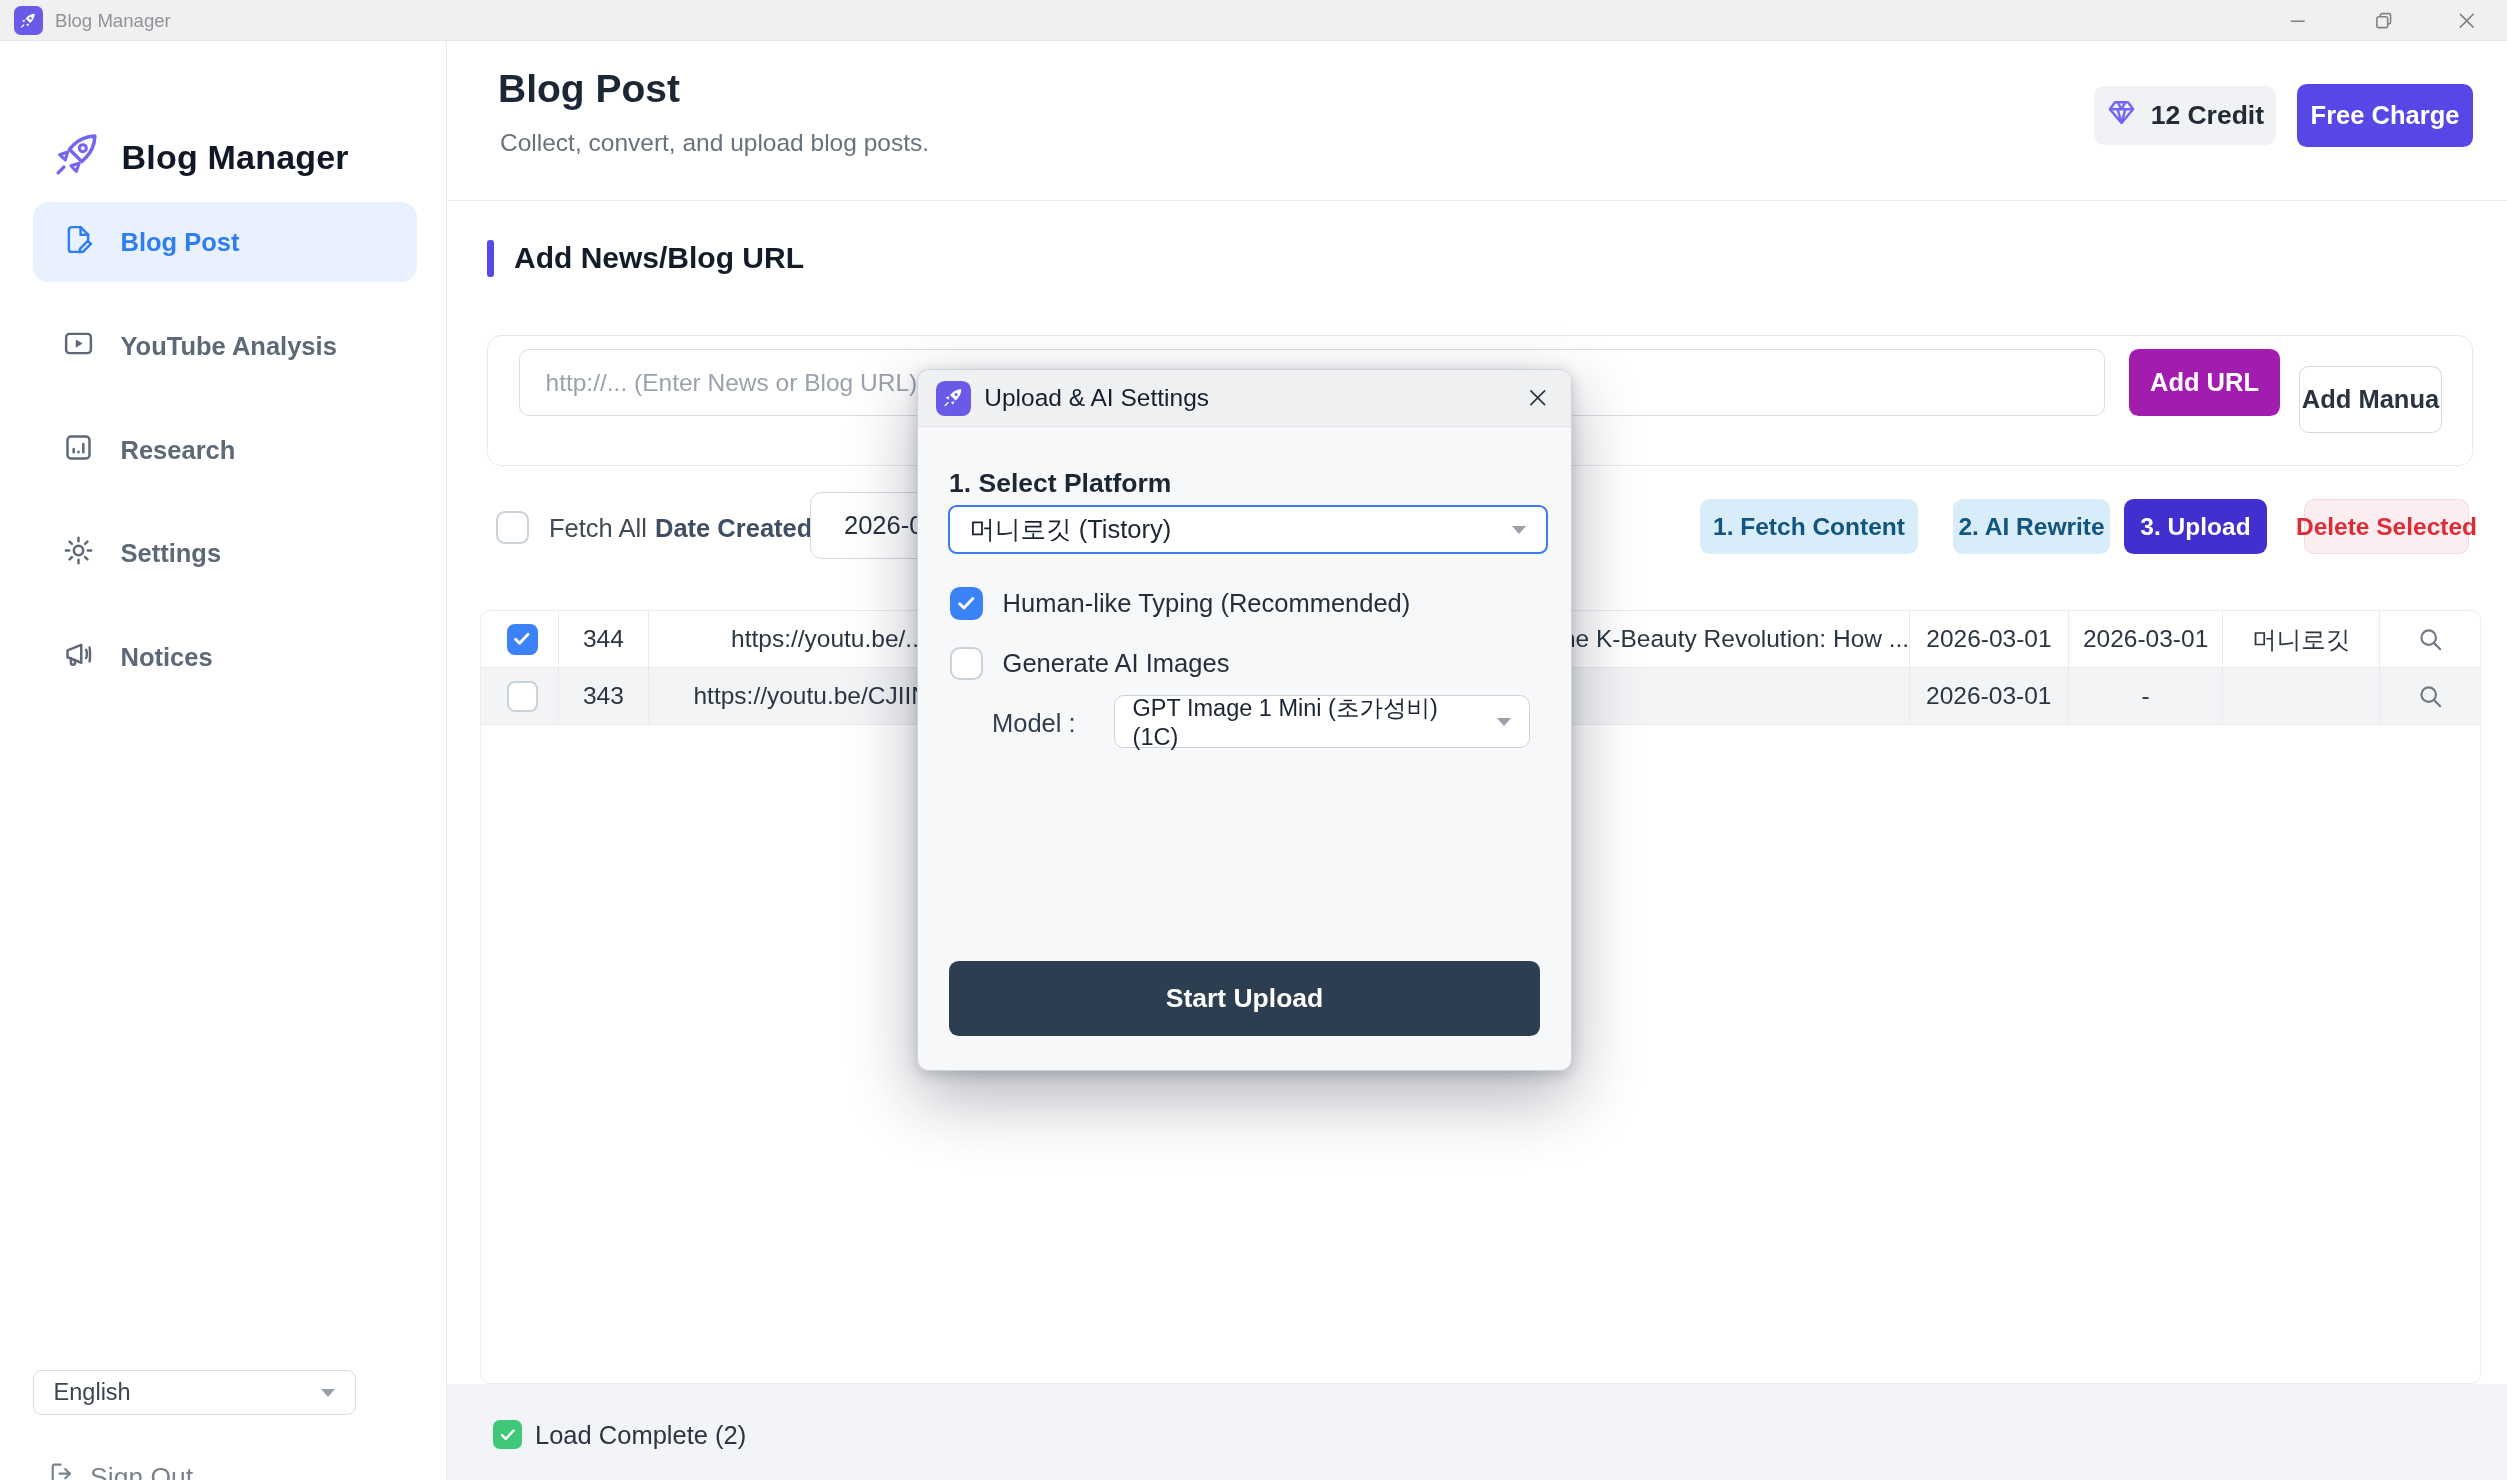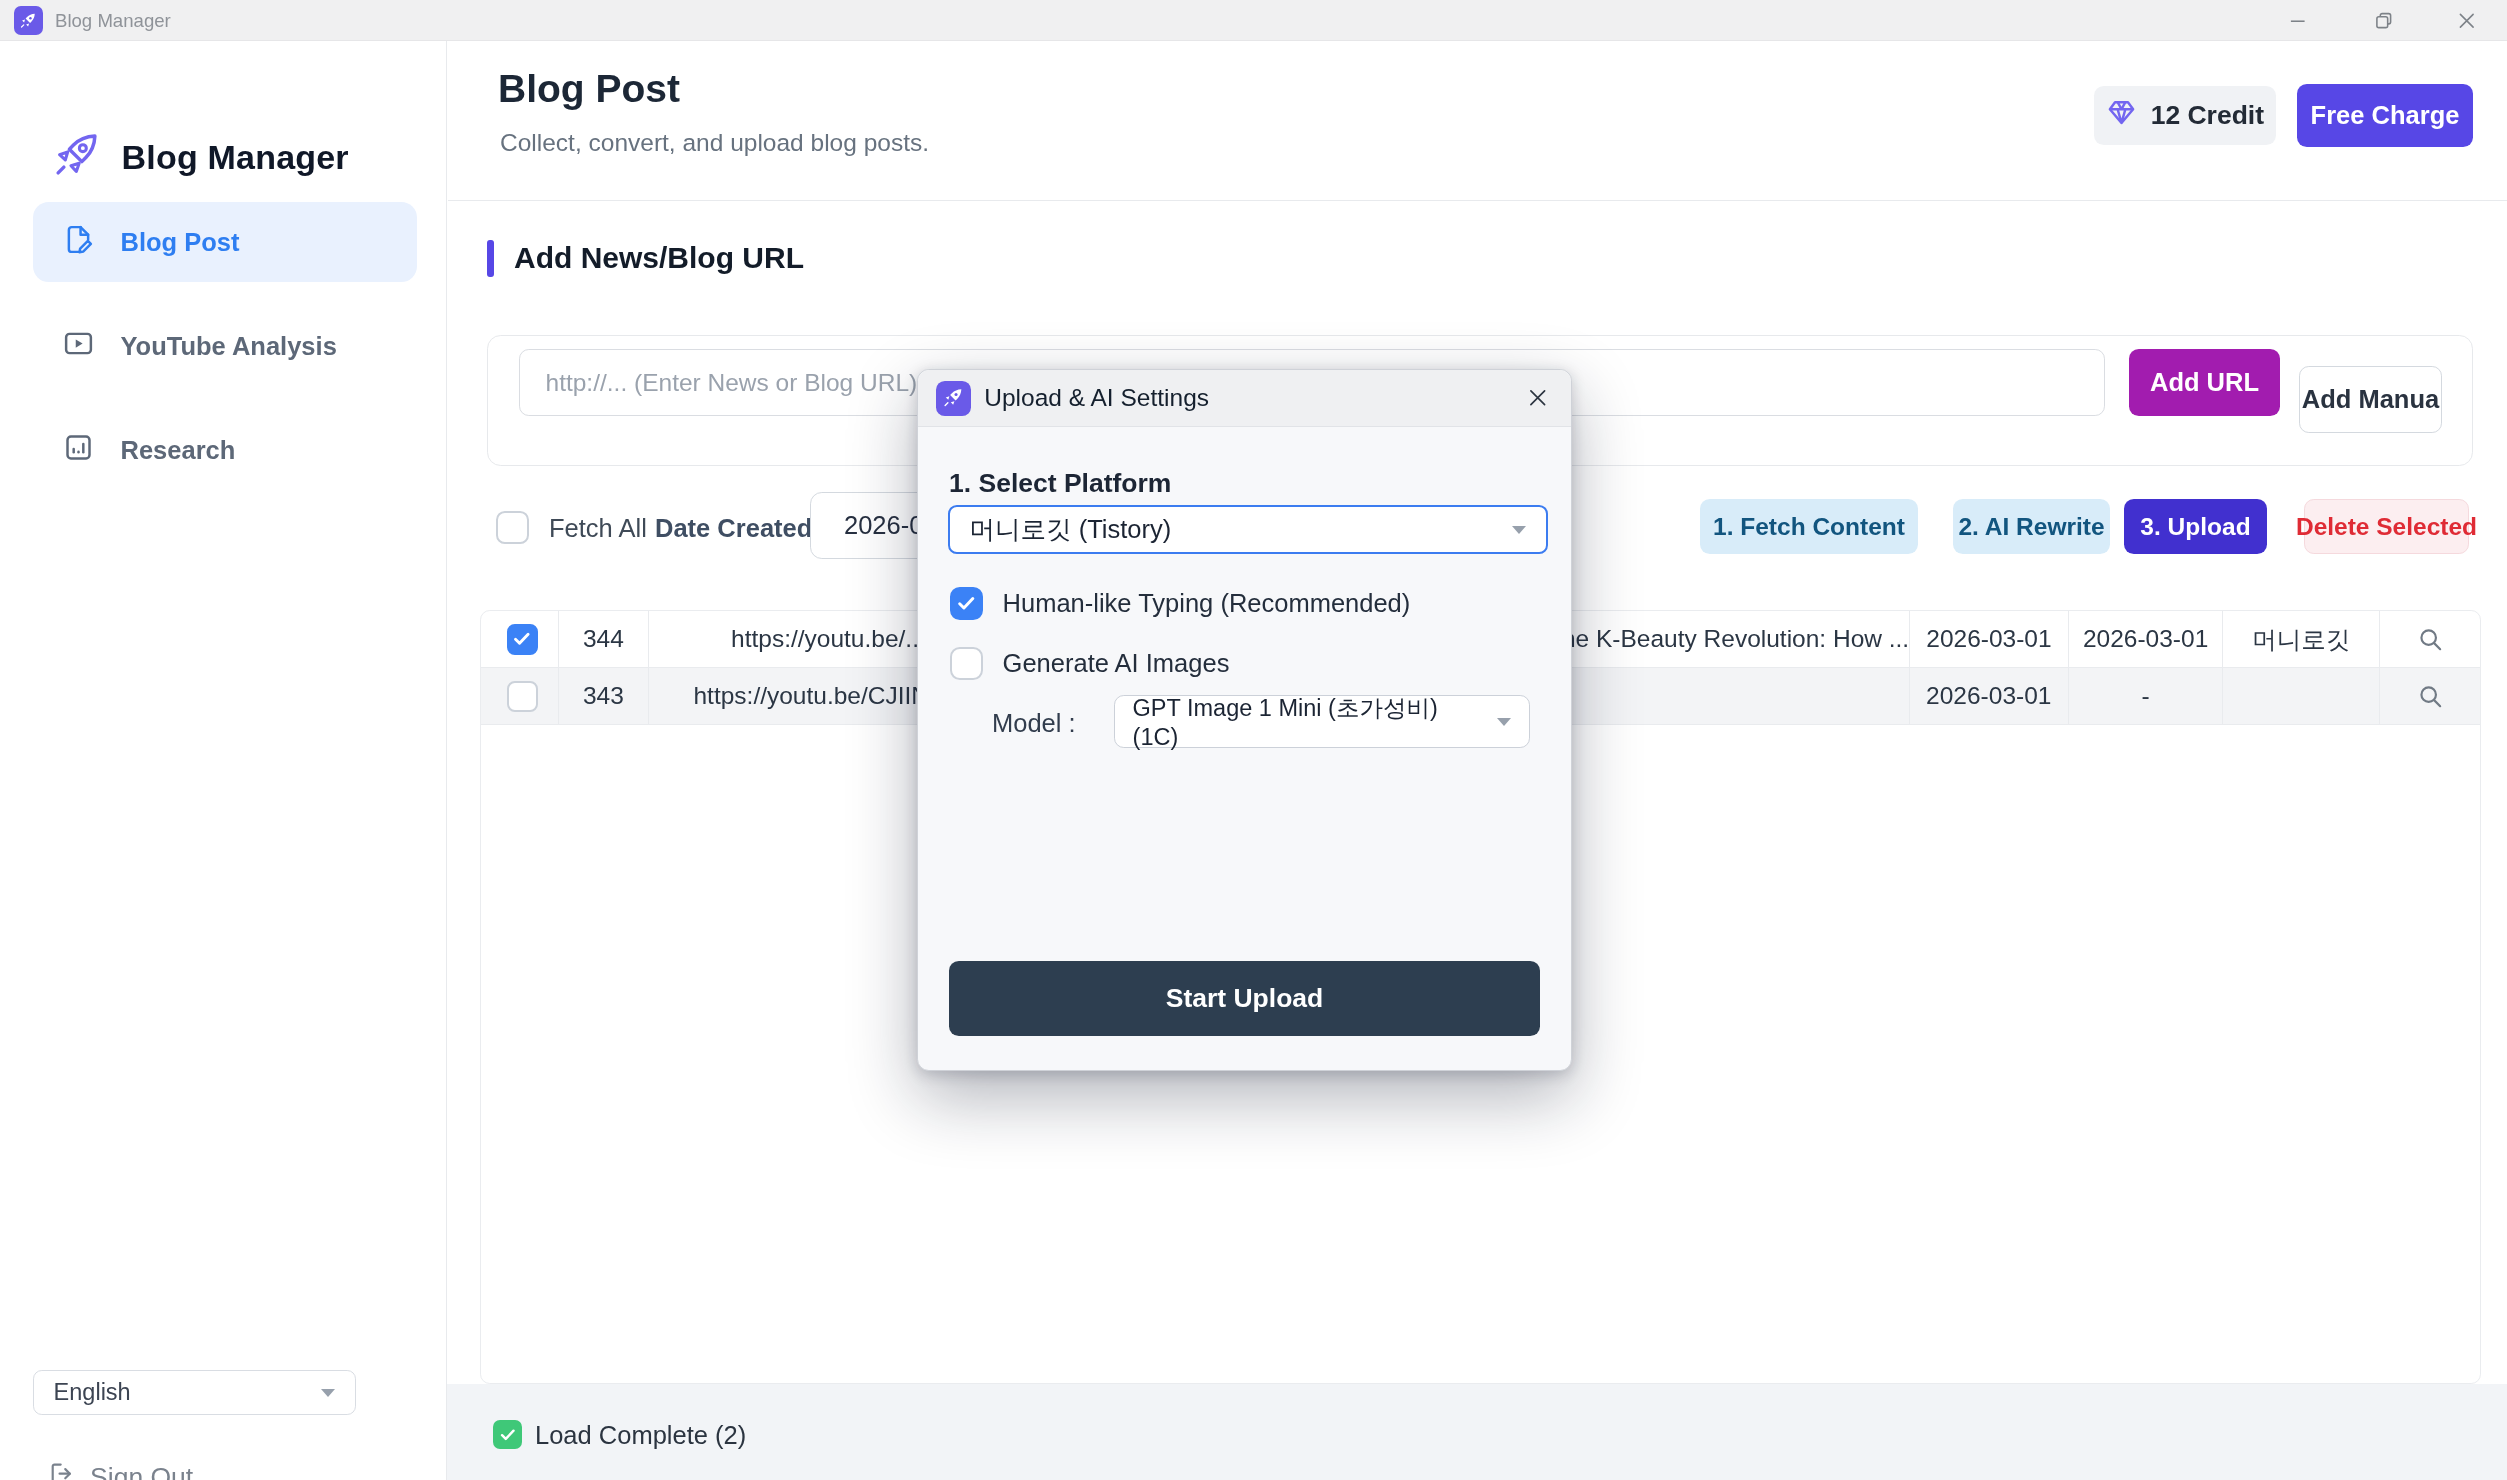--- a/index.html
+++ b/index.html
@@ -168,21 +168,40 @@
       <svg width="33" height="33" viewBox="0 0 24 24" fill="none" stroke="#5d6878" stroke-width="1.8" stroke-linecap="round">
           <rect x="4" y="4" width="16" height="16" rx="2.5"></rect>
           <path d="M8.5 15.5v-2.5"></path>
           <path d="M12 15.5v-.5"></path>
           <path d="M15.5 15.5v-6"></path>
         </svg>
     </span>
     <span>Research</span>
   </div>
 
-
+  <div class="nav-item" style="top:472px;">
+    <span>
+      <svg width="33" height="33" viewBox="0 0 24 24" fill="none" stroke="#5d6878" stroke-width="1.8" stroke-linecap="round">
+          <circle cx="12" cy="12" r="3.4"></circle>
+          <path d="M12 2.8v2.4M12 18.8v2.4M2.8 12h2.4M18.8 12h2.4M5.5 5.5l1.7 1.7M16.8 16.8l1.7 1.7M18.5 5.5l-1.7 1.7M7.2 16.8l-1.7 1.7"></path>
+        </svg>
+    </span>
+    <span>Settings</span>
+  </div>
+
+  <div class="nav-item" style="top:576px;">
+    <span>
+      <svg width="33" height="33" viewBox="0 0 24 24" fill="none" stroke="#5d6878" stroke-width="1.8" stroke-linecap="round" stroke-linejoin="round">
+          <path d="M14 5L4 9v5l10 4z"></path>
+          <path d="M6.5 14.5V18a1.5 1.5 0 0 0 3 0v-2"></path>
+          <path d="M17.5 8.5c.8 1 .8 5 0 6M20 7c.5.8.5 9 0 10" stroke-dasharray="0"></path>
+        </svg>
+    </span>
+    <span>Notices</span>
+  </div>
 
   <div class="lang-select">
     <span>English</span>
     <span class="caret"></span>
   </div>
 
   <div class="signout-row">
     <span>
       <svg width="27.4" height="27.4" viewBox="0 0 24 24" fill="none" stroke="#7a828d" stroke-width="1.9" stroke-linecap="round" stroke-linejoin="round">
           <path d="M12 4H6.5a1.5 1.5 0 0 0-1.5 1.5v13A1.5 1.5 0 0 0 6.5 20H12"></path>

